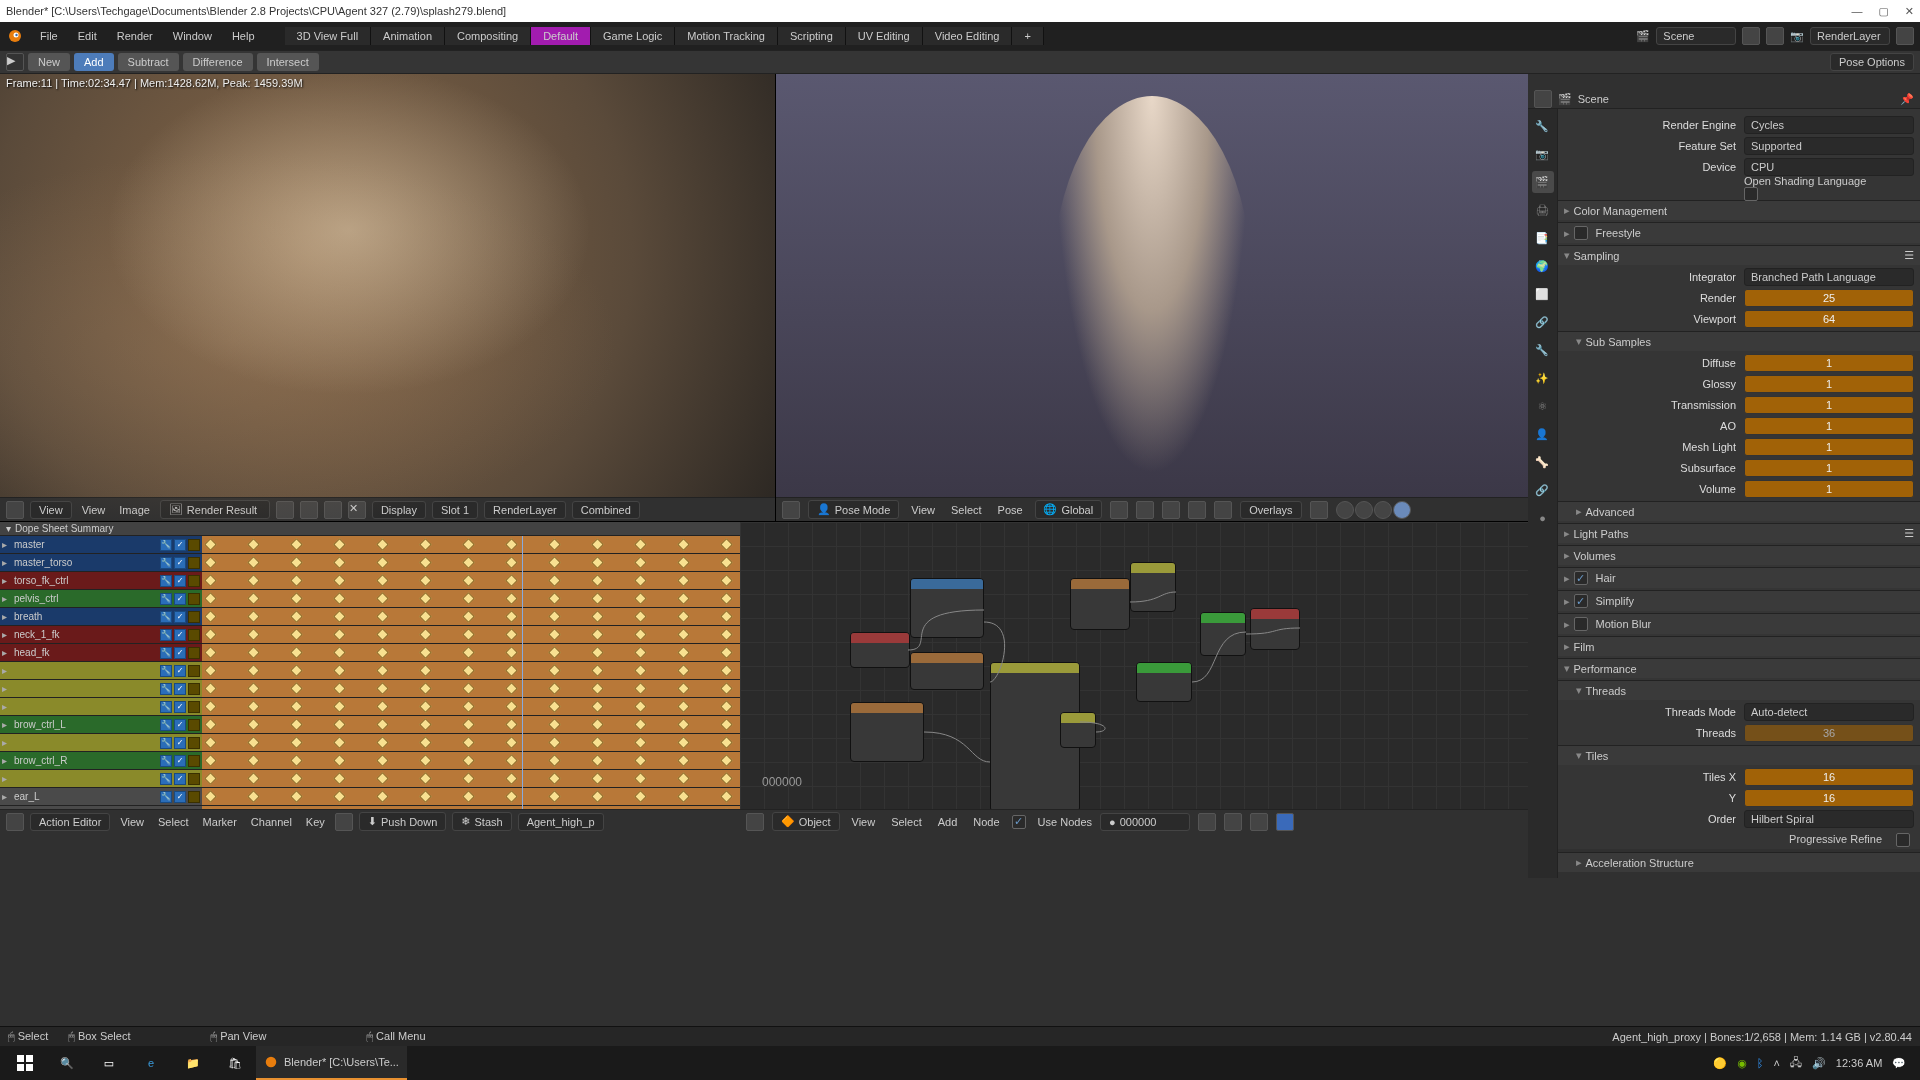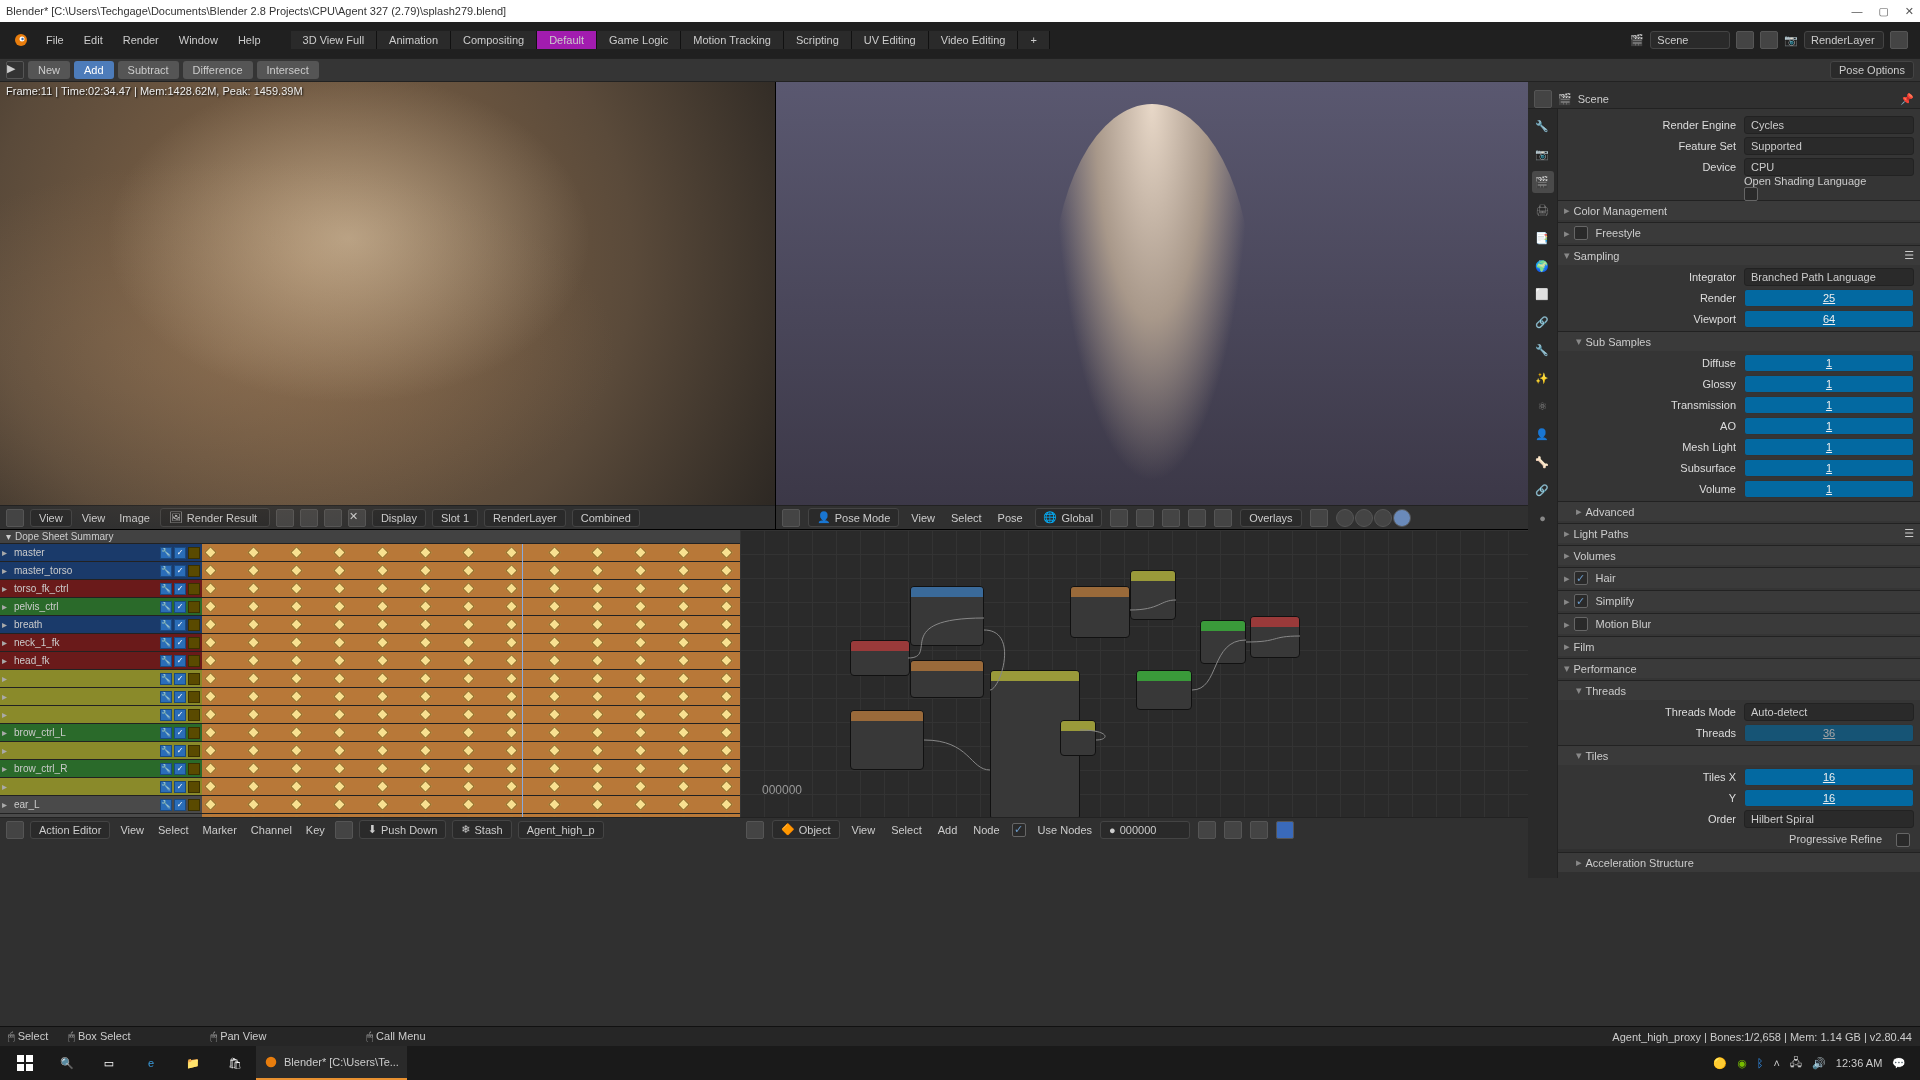--- a/index.html
+++ b/index.html
@@ -1,19 +1,19 @@
 <!DOCTYPE html>
 <html><head>
 <meta charset="utf-8">
 <style>
 * { margin:0; padding:0; box-sizing:border-box; font-family:"Segoe UI",Arial,sans-serif; }
 body { width:1920px; height:1080px; background:#303030; color:#ccc; font-size:11px; overflow:hidden; position:relative; }
 .titlebar { height:22px; background:#fff; color:#333; display:flex; align-items:center; padding:0 6px; justify-content:space-between; }
 .titlebar .buttons { display:flex; gap:16px; color:#555; }
-.menubar { height:36px; background:#202020; display:flex; align-items:center; padding:0 12px; }
+.menubar { height:28px; background:#202020; display:flex; align-items:center; padding:0 6px; }
 .menubar .logo { width:18px; height:18px; margin-right:6px; display:flex; align-items:center; justify-content:center; }
 .menubar .menu-item { padding:2px 10px; cursor:default; }
 .workspace-tabs { display:flex; margin-left:20px; }
 .workspace-tabs .tab { padding:3px 12px; border-right:1px solid #111; background:#2a2a2a; font-size:11px; }
 .workspace-tabs .tab.active { background:#a21caf; }
 .header-right { margin-left:auto; display:flex; align-items:center; gap:6px; }
 .scene-box { background:#2a2a2a; border:1px solid #444; padding:2px 6px; border-radius:3px; min-width:80px; }
 .toolbar2 { height:24px; background:#353535; border-top:1px solid #222; border-bottom:1px solid #222; display:flex; align-items:center; padding:0 6px; gap:4px; }
 .btn { background:#555; padding:3px 10px; border-radius:3px; }
 .btn.blue { background:#4d7cba; color:#fff; }
@@ -55,21 +55,21 @@
 .props { width:392px; background:#353535; display:flex; flex-direction:column; height:759px; position:absolute; right:0; top:90px; }
 .props-header{height:22px;background:#303030;display:flex;align-items:center;padding:0 6px;gap:6px;border-bottom:1px solid #222;}
 .props-body{flex:1;display:flex;}
 .props-tabs{width:30px;background:#2a2a2a;display:flex;flex-direction:column;gap:6px;padding:6px 0;align-items:center;border-right:1px solid #222;}
 .ptab{width:22px;height:22px;border-radius:3px;display:flex;align-items:center;justify-content:center;color:#888;}
 .ptab.active{background:#4a4a4a;color:#fff;}
 .props-content{flex:1;overflow-y:auto;padding:4px 6px;}
 .prop-row{display:flex;align-items:center;margin:3px 0;height:18px;}
 .prop-label{flex:1;text-align:right;padding-right:8px;font-size:11px;color:#ddd;}
 .prop-field{width:170px;background:#2a2a2a;border:1px solid #222;border-radius:3px;padding:2px 6px;font-size:11px;display:flex;align-items:center;}
-.prop-num{width:170px;background:#0369a1;border:1px solid #333;border-radius:3px;padding:2px;text-align:center;font-size:11px;color:#eee;text-decoration:underline;}
+.prop-num{width:170px;background:#a16207;border:1px solid #333;border-radius:3px;padding:2px;text-align:center;font-size:11px;color:#eee;}
 .panel-h{background:#3a3a3a;padding:3px 6px;margin:2px -6px;display:flex;align-items:center;gap:4px;border-top:1px solid #222;font-size:11px;}
 .panel-h .arrow{color:#888;}
 .chk2{width:14px;height:14px;border:1px solid #666;background:#2a2a2a;border-radius:2px;margin-right:4px;display:inline-flex;align-items:center;justify-content:center;color:#6a9aca;}
 .statusbar{position:absolute;bottom:34px;left:0;right:0;height:20px;background:#262626;display:flex;align-items:center;padding:0 8px;gap:20px;font-size:11px;border-top:1px solid #111;}
 .statusbar .right{margin-left:auto;}
 .taskbar{position:absolute;bottom:0;left:0;right:0;height:34px;background:#1a1a1a;display:flex;align-items:center;padding:0 4px;}
 .taskbar .tbtn{width:42px;height:34px;display:flex;align-items:center;justify-content:center;color:#fff;}
 .taskbar .tapp{padding:0 8px;height:34px;display:flex;align-items:center;gap:6px;border-bottom:2px solid #e89030;background:#2a2a2a;}
 .taskbar .tray{margin-left:auto;display:flex;align-items:center;gap:10px;padding:0 10px;}
 svg{display:block;}

